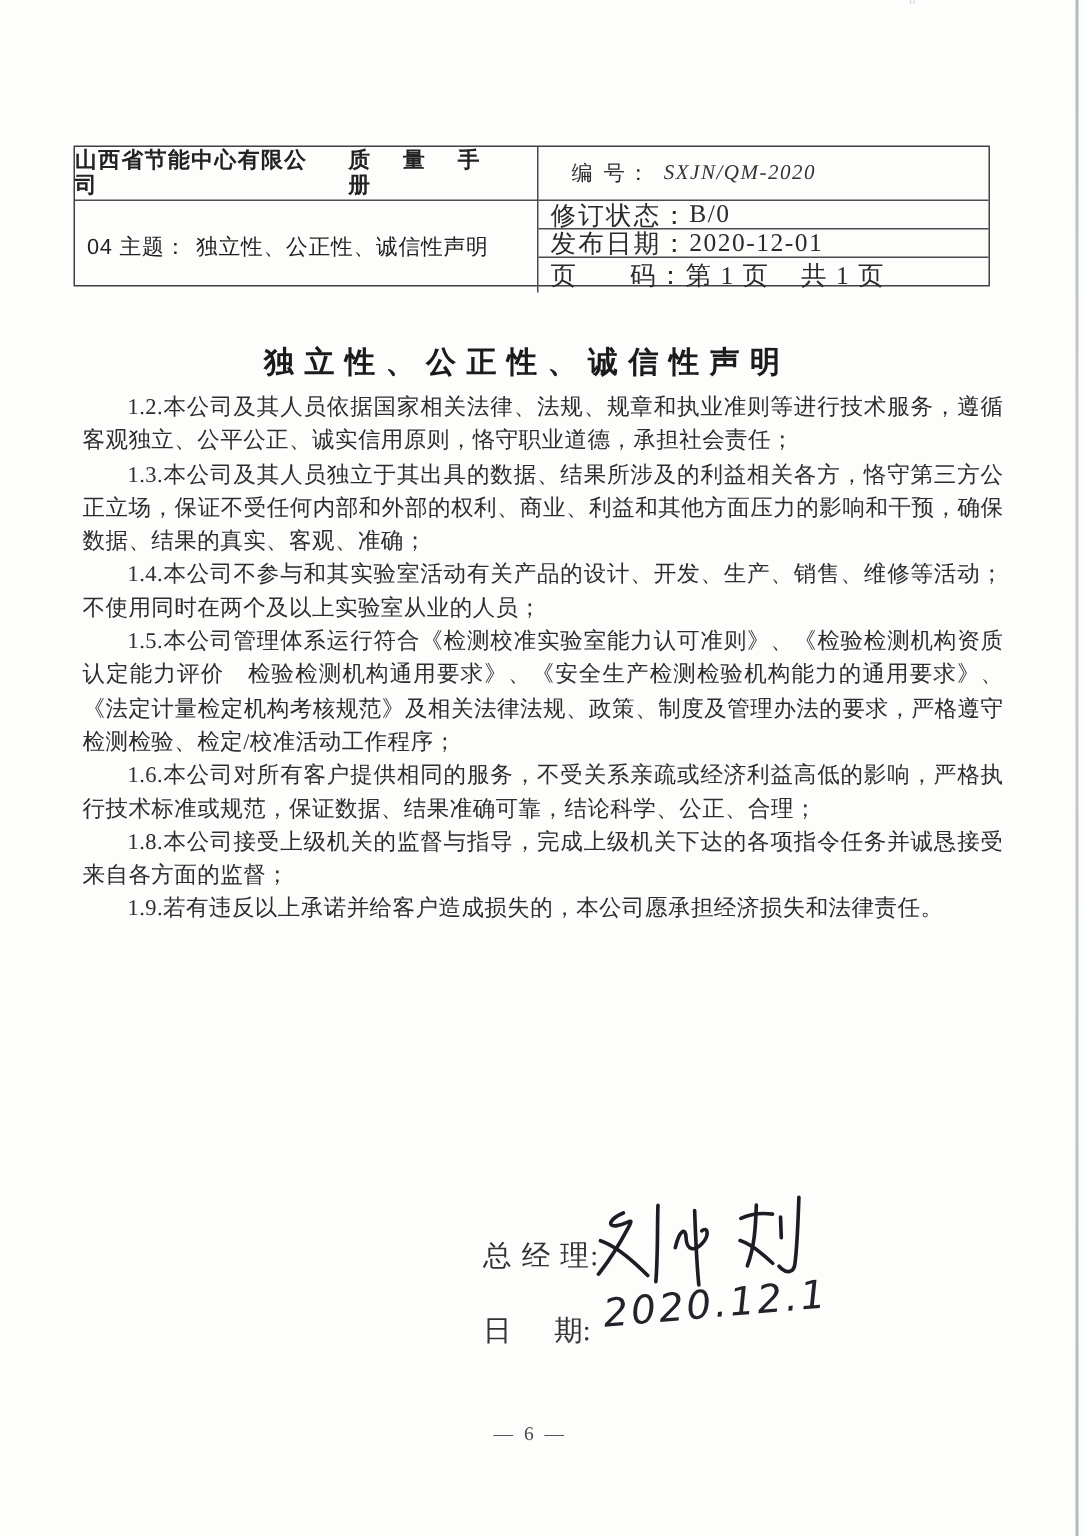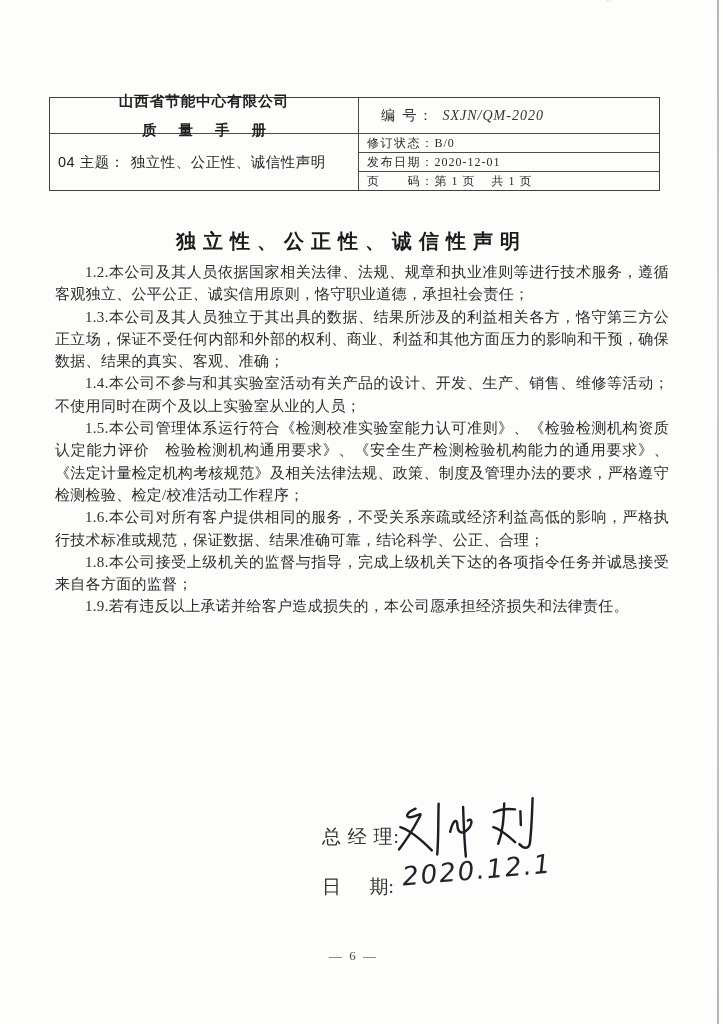--- a/index.html
+++ b/index.html
@@ -24,21 +24,21 @@
 
   
   .doc-table{
     position:absolute;left:49px;top:97px;width:609px;height:92px;
     display:grid;grid-template-columns:309px 1fr;grid-template-rows:36px 19px 19px 1fr;
     border:1.5px solid #414141;background:transparent;
   }
   .tcell{box-sizing:border-box;display:flex;align-items:center;}
   .cell-company{
     grid-column:1;grid-row:1;border-right:1px solid #4b4b4b;border-bottom:1px solid #4b4b4b;
-    flex-direction:column;justify-content:center;gap:12px;
+    flex-direction:row;justify-content:center;gap:12px;
   }
   .cell-company .line1{
     font-family:"Liberation Sans","DejaVu Sans",sans-serif;
     font-weight:bold;font-size:14.5px;line-height:17px;letter-spacing:1px;color:#222;
   }
   .cell-company .line2{
     font-family:"Liberation Sans","DejaVu Sans",sans-serif;
     font-weight:bold;font-size:14.5px;line-height:17px;letter-spacing:9px;color:#222;
     padding-left:9px;
   }
@@ -51,21 +51,21 @@
   .cell-subject .subject-label{margin-right:6px;}
   .cell-docno{
     grid-column:2;grid-row:1;border-bottom:1px solid #4b4b4b;padding-left:22px;
     font-size:14px;color:#2a2a2a;letter-spacing:2px;
   }
   .cell-docno .docno-value{
     font-style:italic;letter-spacing:1px;margin-left:8px;color:#333;
     font-family:"Liberation Serif","DejaVu Serif",serif;
   }
   .cell-rev,.cell-issue,.cell-page{
-    grid-column:2;padding-left:8px;font-size:12px;color:#2a2a2a;letter-spacing:1.5px;
+    grid-column:2;padding-left:8px;font-size:17px;color:#2a2a2a;letter-spacing:1.5px;
   }
   .cell-rev{grid-row:2;border-bottom:1px solid #4b4b4b;}
   .cell-issue{grid-row:3;border-bottom:1px solid #4b4b4b;}
   .cell-page{grid-row:4;}
   .hval{letter-spacing:1px;}
 
   
   .doc-title{
     position:absolute;left:0;top:228px;width:703px;text-align:center;
     font-family:"Liberation Serif","DejaVu Serif",serif;

